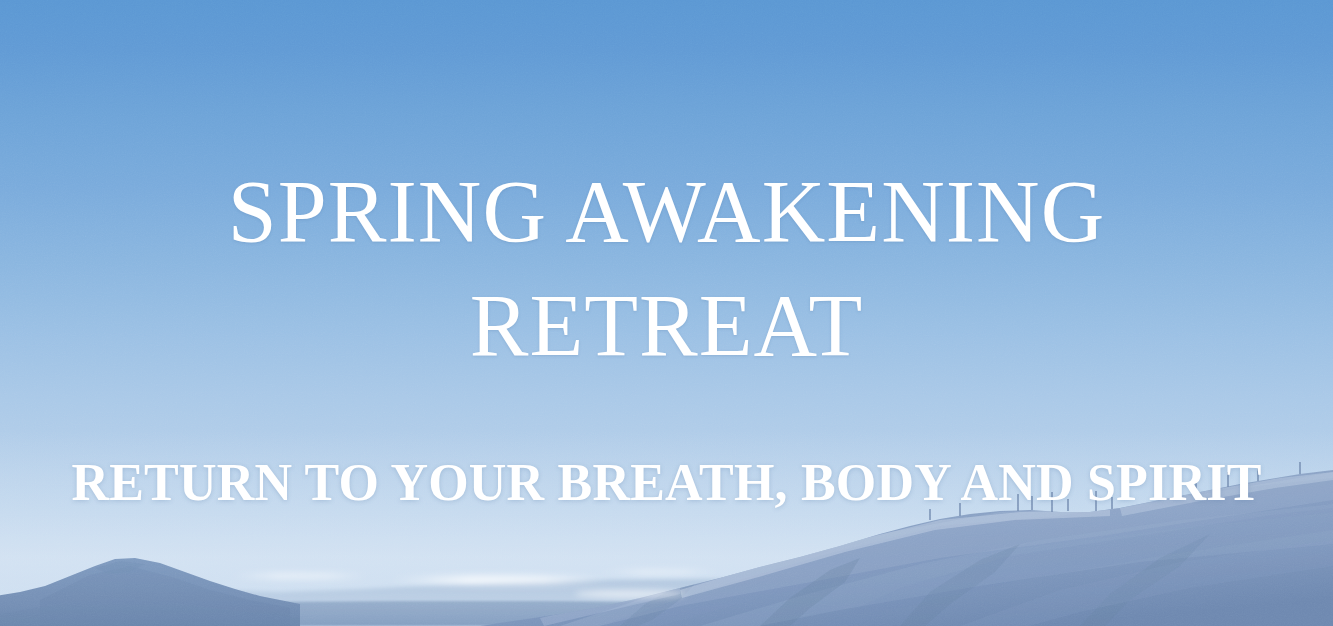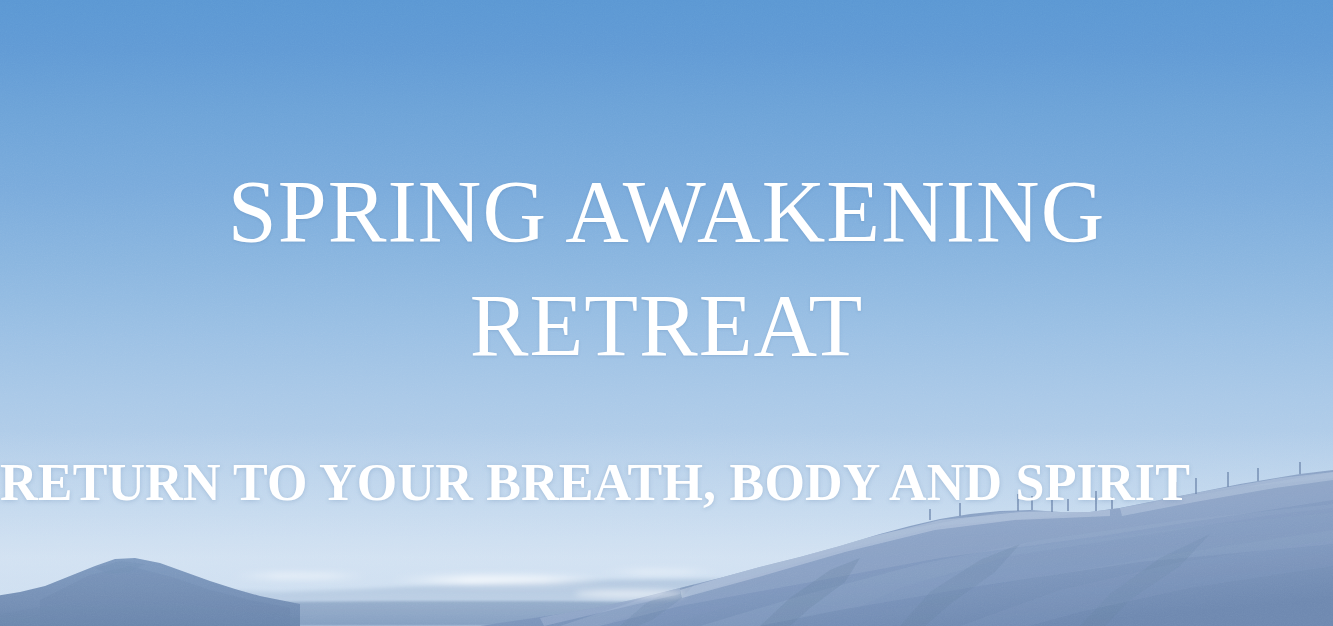--- a/index.html
+++ b/index.html
@@ -91,21 +91,21 @@
     white-space: nowrap;
   }
   .headline-1 { top: 168px;  font-size: 88px; }
   .headline-2 { top: 282px;  font-size: 88px; }
 
   .subheadline {
     position: absolute;
     left: 0;
     right: 0;
     top: 457px;
-    text-align: left;
+    text-align: center;
     color: #ffffff;
     font-weight: 700;
     font-size: 52px;
     line-height: 1;
     letter-spacing: 0.004em;
     white-space: nowrap;
     text-shadow: 0 1px 4px rgba(90,125,170,0.30);
   }
 </style>
 </head>

